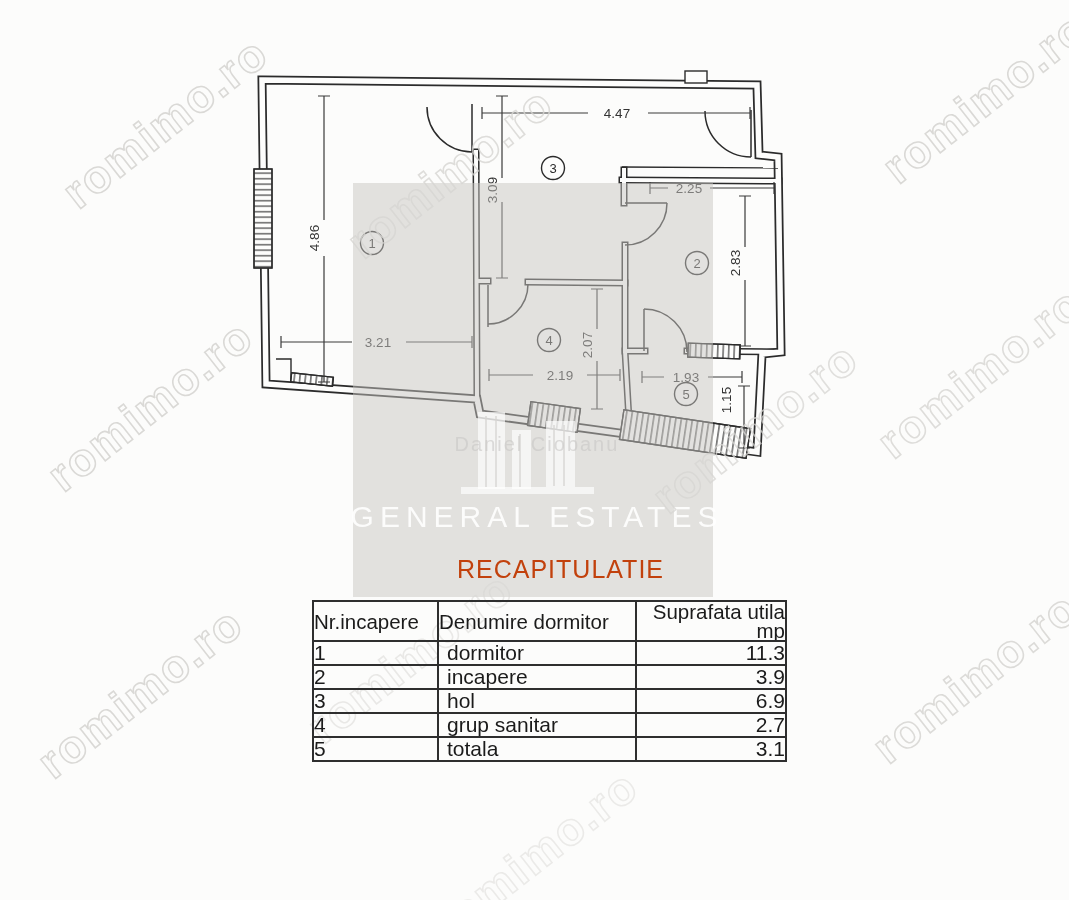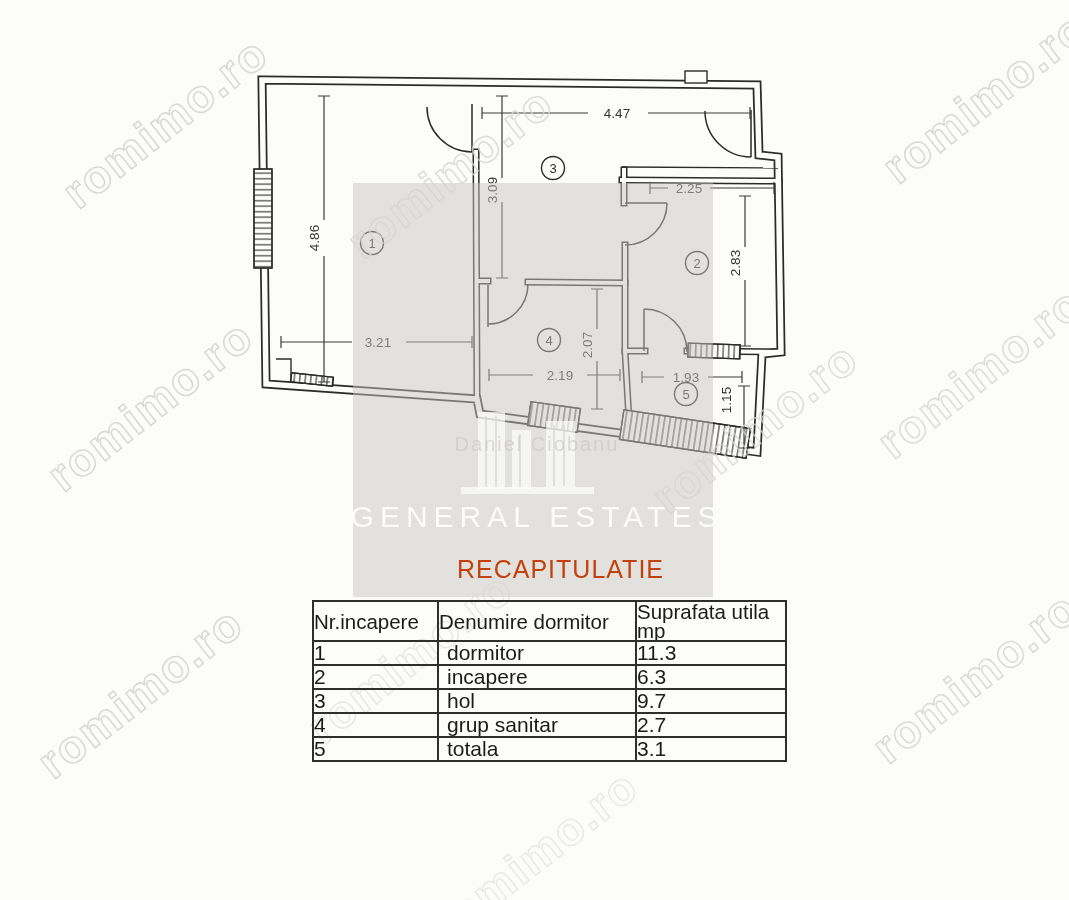--- a/index.html
+++ b/index.html
@@ -22,21 +22,21 @@
   .recap-table td,.recap-table th{
     border:2px solid #2e2e2e;padding:0;margin:0;
     font-weight:normal;font-size:21px;line-height:22px;
     overflow:hidden;white-space:nowrap;background:transparent;
     vertical-align:middle;
   }
   .recap-table .hdr th{height:38px;font-size:20.5px;line-height:19px;}
   .recap-table .r td{height:22px;}
   .recap-table .c-nr{text-align:left;}
   .recap-table .c-name{text-align:left;padding-left:8px;}
-  .recap-table .c-area{text-align:left;}
+  .recap-table .c-area{text-align:right;}
   .recap-table .span-row td{
     border-left:none;border-right:none;text-align:center;font-size:24px;
   }
   .recap-table .sub td{height:66px;}
   .recap-table .tot td{height:64px;}
 </style>
 </head>
 <body>
 
 <svg class="plan-svg" width="1069" height="900" viewBox="0 0 1069 900" font-family="Liberation Sans, sans-serif">
@@ -224,26 +224,26 @@
       </th>
     </tr>
     <tr class="r">
       <td class="c-nr">1</td>
       <td class="c-name">dormitor</td>
       <td class="c-area">11.3</td>
     </tr>
     <tr class="r">
       <td class="c-nr">2</td>
       <td class="c-name">incapere</td>
-      <td class="c-area">6.3</td>
+      <td class="c-area">3.9</td>
     </tr>
     <tr class="r">
       <td class="c-nr">3</td>
       <td class="c-name">hol</td>
-      <td class="c-area">9.7</td>
+      <td class="c-area">6.9</td>
     </tr>
     <tr class="r">
       <td class="c-nr">4</td>
       <td class="c-name">grup sanitar</td>
       <td class="c-area">2.7</td>
     </tr>
     <tr class="r">
       <td class="c-nr">5</td>
       <td class="c-name">totala</td>
       <td class="c-area">3.1</td>

